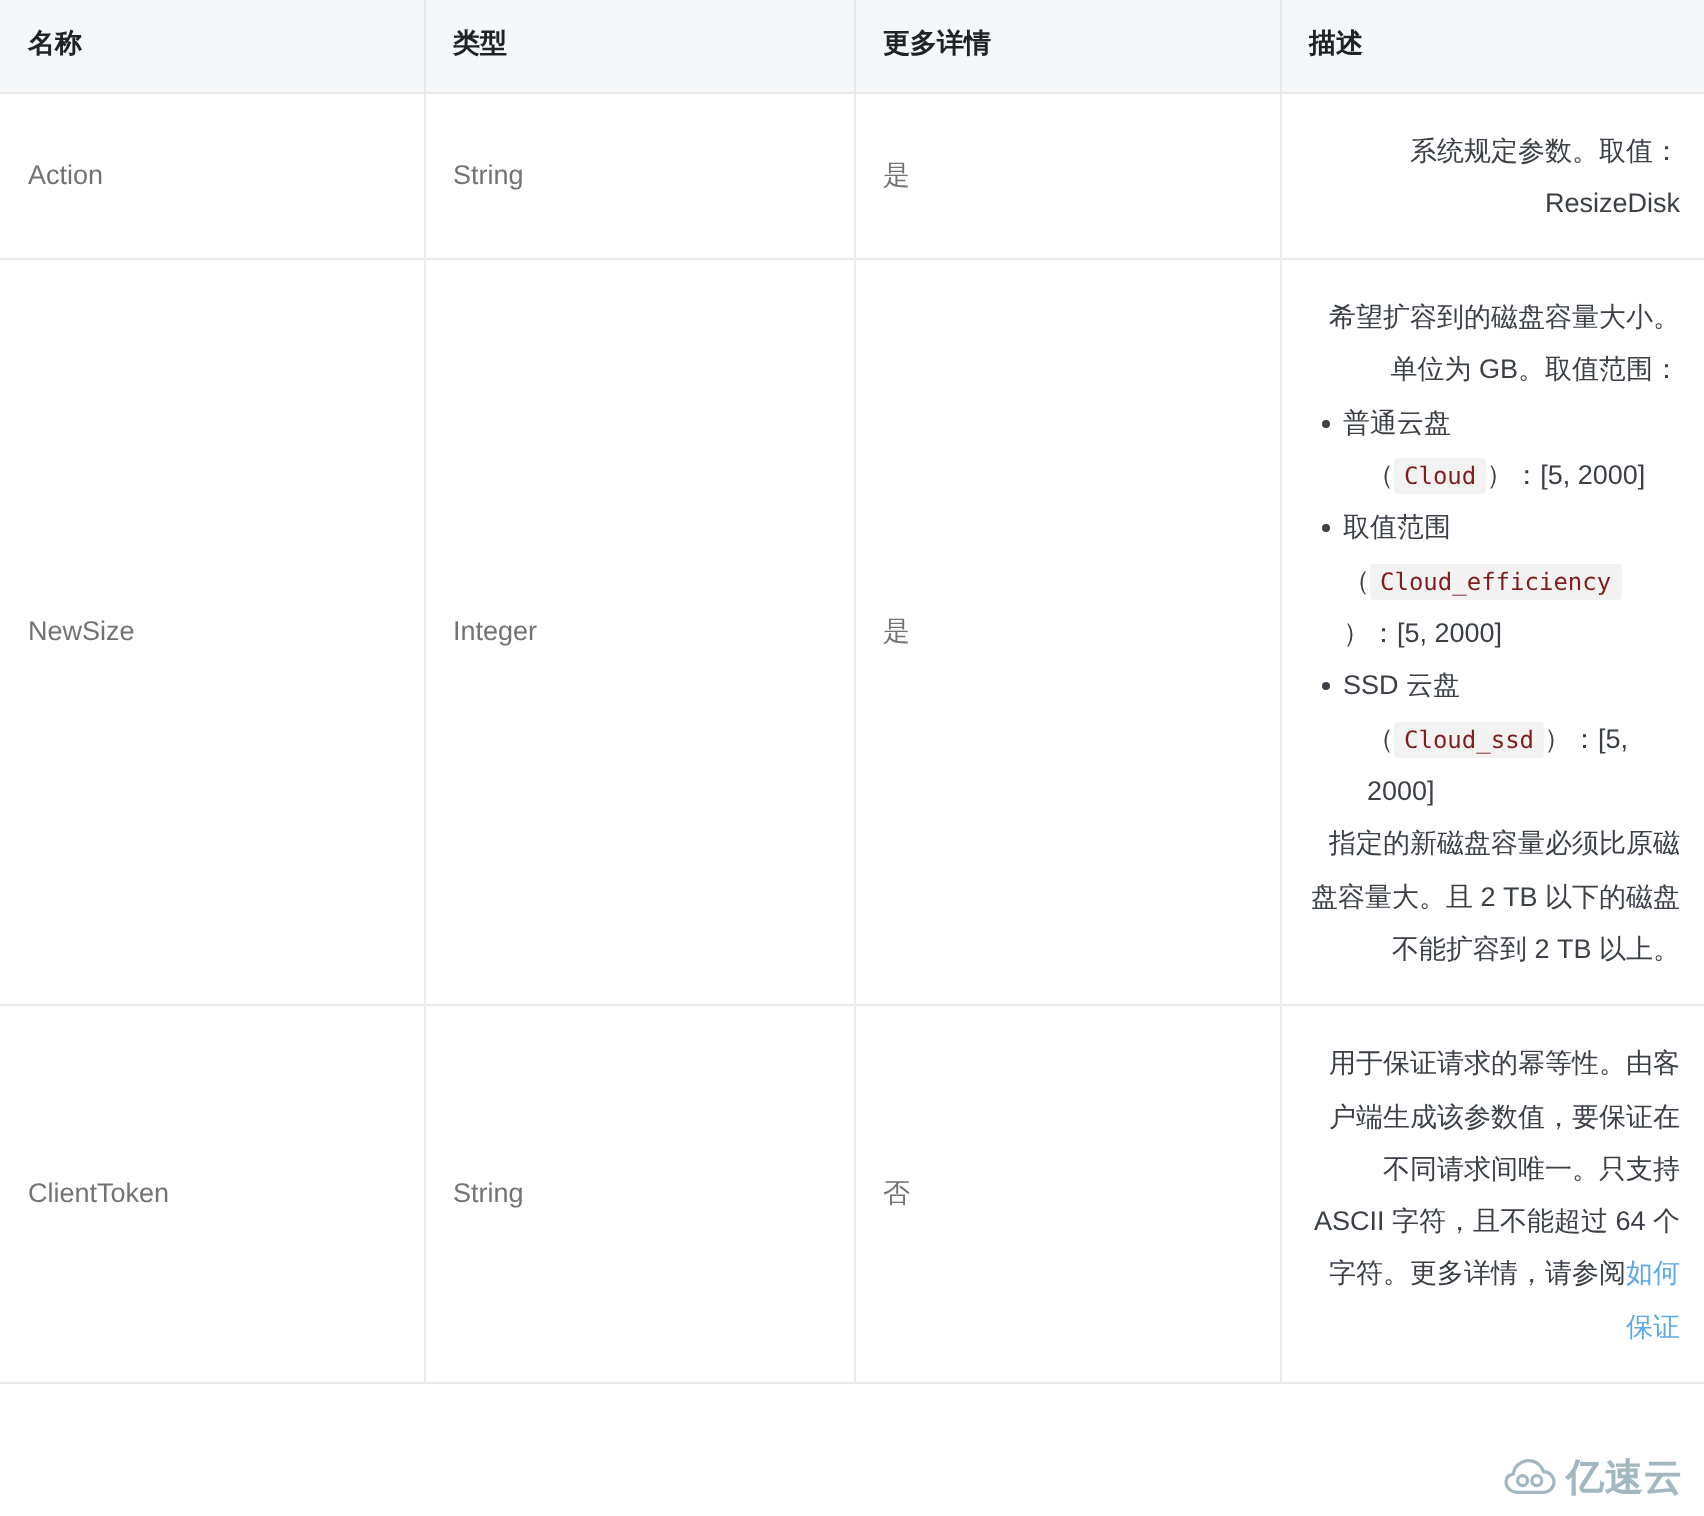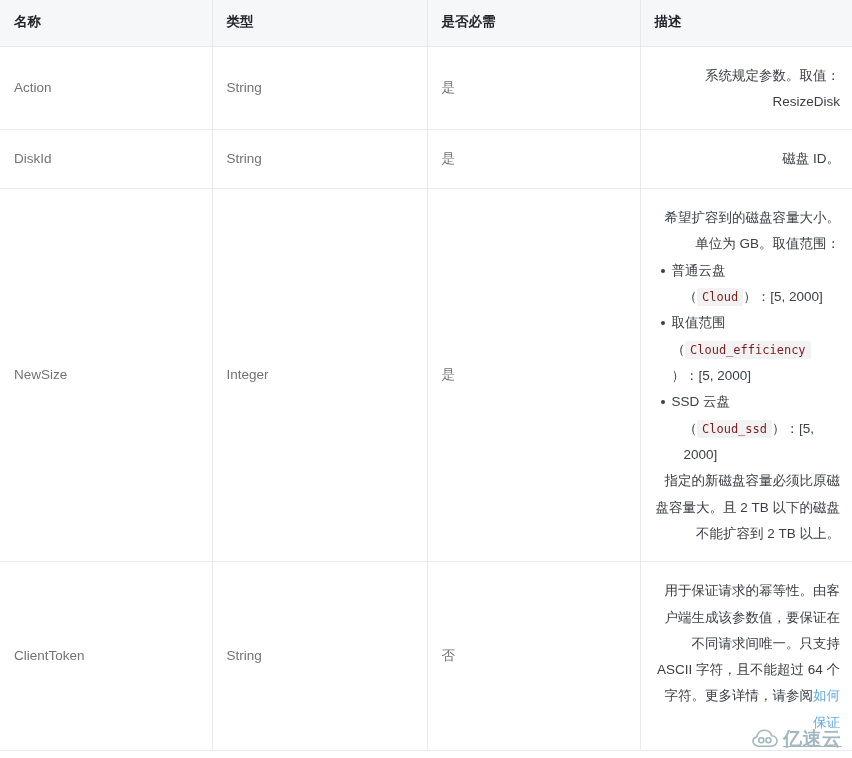--- a/index.html
+++ b/index.html
@@ -127,21 +127,20 @@
     gap: 5px;
     pointer-events: none;
     opacity: 0.95;
   }
   .watermark .wm-text {
     font-family: "Liberation Sans", "DejaVu Sans", sans-serif;
     font-size: 19px;
     font-weight: bold;
     color: #9fb4bd;
     letter-spacing: 0.5px;
-    text-decoration: underline;
   }
   .wm-logo { display: block; }
 
   .page-wrap { position: relative; width: 852px; height: 537px; border-radius: 22px; }
 </style>
 </head>
 <body>
 
 <div class="page-wrap">
 
@@ -149,43 +148,35 @@
   <colgroup>
     <col class="c-name">
     <col class="c-type">
     <col class="c-req">
     <col class="c-desc">
   </colgroup>
   <thead>
     <tr>
       <th>名称</th>
       <th>类型</th>
-      <th>是否必需</th>
+      <th>更多详情</th>
       <th>描述</th>
     </tr>
   </thead>
   <tbody>
 
     <tr class="row-action">
       <td class="cell-mid">Action</td>
       <td class="cell-mid">String</td>
       <td class="cell-mid">是</td>
       <td class="desc-cell cell-mid">
         <p class="desc-p">系统规定参数。取值：ResizeDisk</p>
       </td>
     </tr>
 
-    <tr class="row-diskid">
-      <td class="cell-mid">DiskId</td>
-      <td class="cell-mid">String</td>
-      <td class="cell-mid">是</td>
-      <td class="desc-cell cell-mid">
-        <p class="desc-p">磁盘 ID。</p>
-      </td>
-    </tr>
 
     <tr class="row-newsize">
       <td class="cell-mid">NewSize</td>
       <td class="cell-mid">Integer</td>
       <td class="cell-mid">是</td>
       <td class="desc-cell">
         <p class="desc-p">希望扩容到的磁盘容量大小。单位为 GB。取值范围：</p>
         <ul class="bullets">
           <li>
             <span>普通云盘</span>

